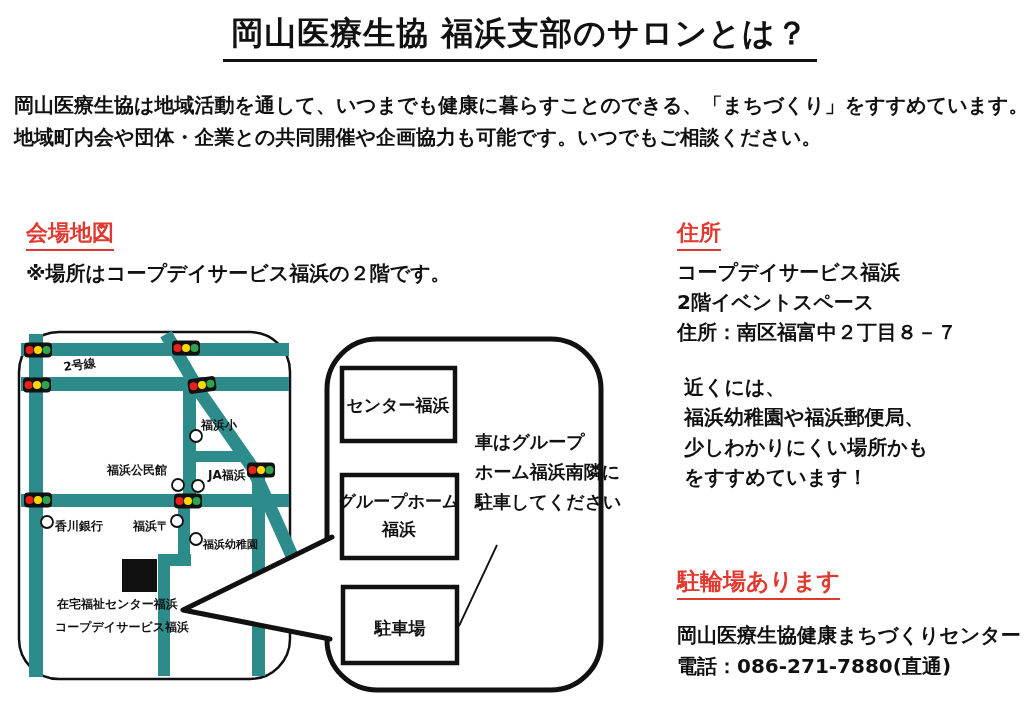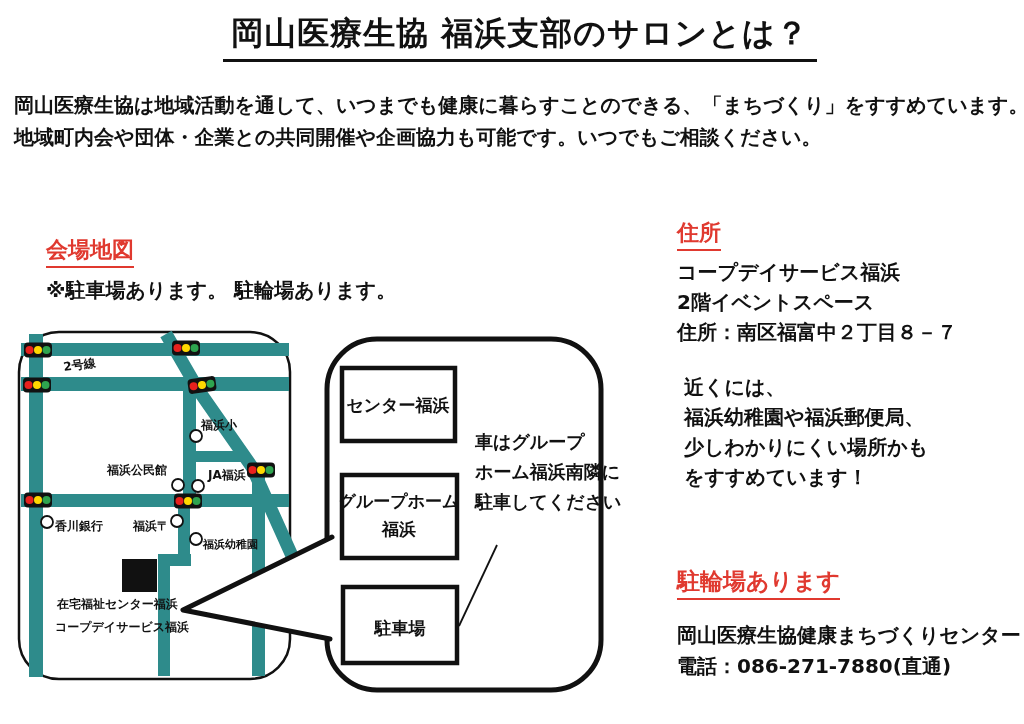--- a/index.html
+++ b/index.html
@@ -13,21 +13,21 @@
   .main-title{
     display:inline-block;font-size:32px;letter-spacing:1px;
     border-bottom:3px solid #111;padding:0 8px 3px 8px;white-space:nowrap;
   }
   .intro{left:14px;top:89px;width:1002px;font-size:20px;line-height:32px;}
   .intro div{white-space:nowrap;}
   .red-heading{
     color:#e0392f;font-size:22px;display:inline-block;
     border-bottom:2px solid #e0392f;padding-bottom:1px;white-space:nowrap;
   }
-  .venue{left:46px;top:218px;margin-top:17px;}
+  .venue{left:26px;top:218px;}
   .venue .notes{font-size:20px;line-height:32px;margin-top:6px;}
   .venue .notes div{white-space:nowrap;}
   .rcol{left:677px;width:380px;}
   .addr-block{top:218px;}
   .addr-lines{font-size:20px;line-height:30px;margin-top:6px;}
   .addr-lines div,.nearby div{white-space:nowrap;}
   .nearby{top:372px;font-size:20px;line-height:30px;margin-left:7px;}
   .contact-block{top:566px;}
   .contact-heading{font-size:23px;}
   .contact-lines{font-size:20px;line-height:31px;margin-top:20px;}
@@ -49,21 +49,21 @@
 </div>
 
 <div class="abs intro">
   <div>岡山医療生協は地域活動を通して、いつまでも健康に暮らすことのできる、「まちづくり」をすすめています。</div>
   <div>地域町内会や団体・企業との共同開催や企画協力も可能です。いつでもご相談ください。</div>
 </div>
 
 <div class="abs venue">
   <span class="red-heading">会場地図</span>
   <div class="notes">
-    <div>※駐車場あります。 駐輪場あります。</div>
+    <div>※場所はコープデイサービス福浜の２階です。</div>
   </div>
 </div>
 
 <div class="abs rcol addr-block">
   <span class="red-heading">住所</span>
   <div class="addr-lines">
     <div>コープデイサービス福浜</div>
     <div>2階イベントスペース</div>
     <div>住所：南区福富中２丁目８－７</div>
   </div>

